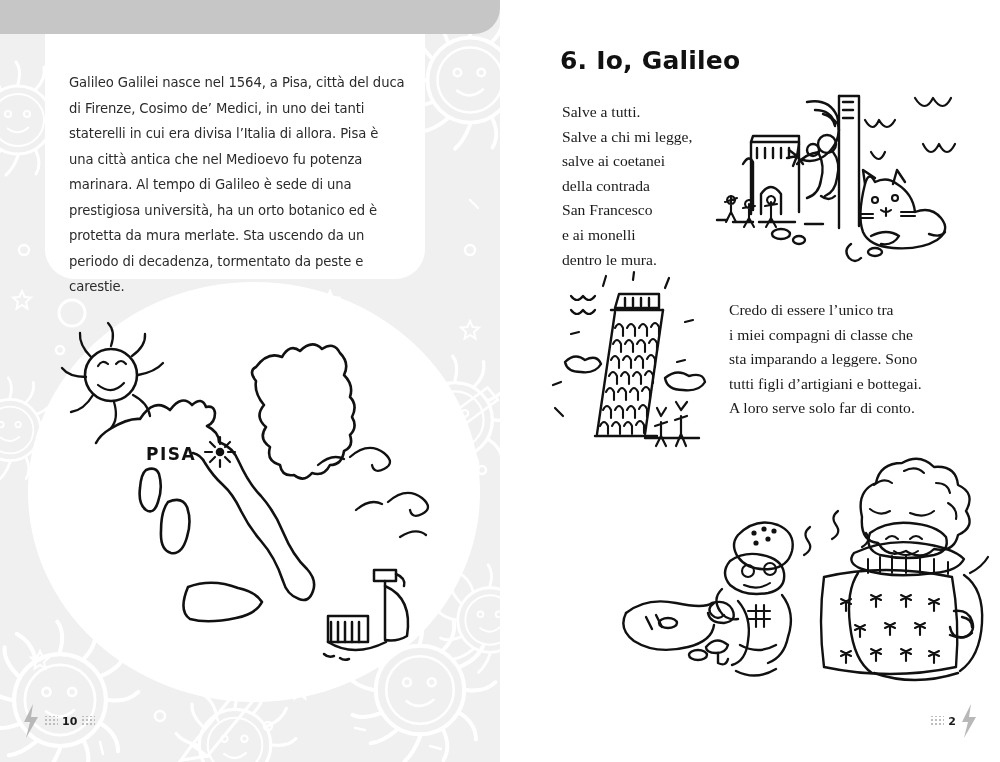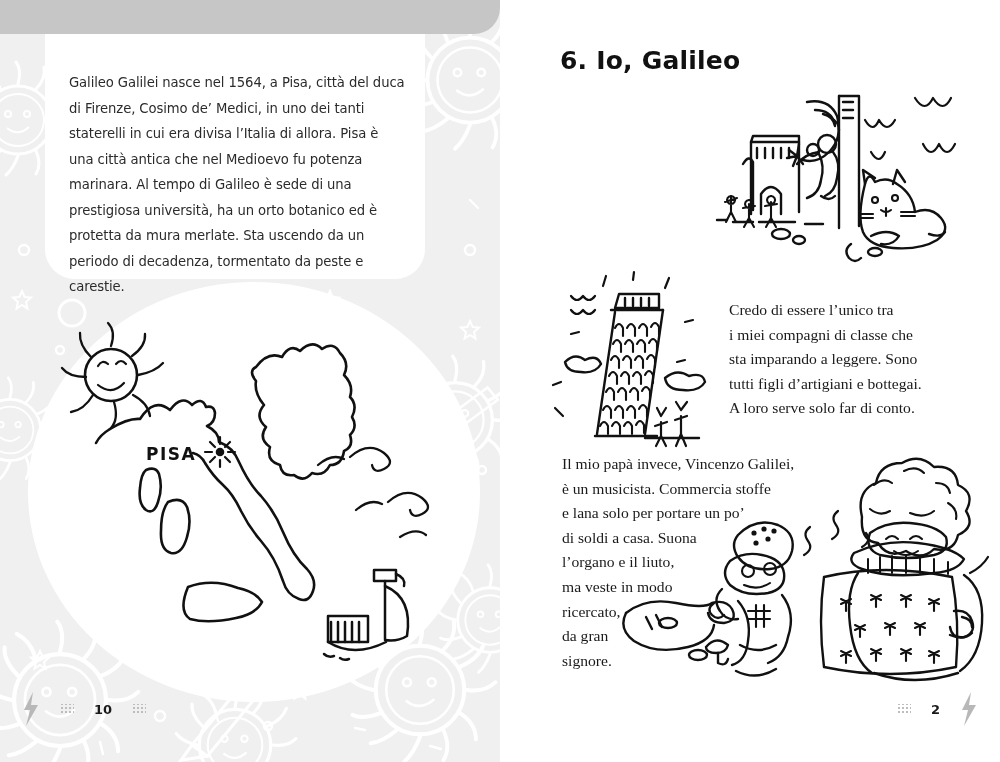--- a/index.html
+++ b/index.html
@@ -78,24 +78,24 @@
   .blk-credo{left:229px;top:298px;width:252px;}
   .blk-papa {left:62px;top:452px;width:330px;}
 
   .art{position:absolute;}
   .art-piazza{left:215px;top:92px;width:280px;height:175px;}
   .art-tower {left:45px;top:270px;width:180px;height:180px;}
   .art-family{left:118px;top:455px;width:380px;height:235px;}
 
   
   .folio{
-    position:absolute;bottom:36px;
-    display:flex;align-items:center;gap:20px;
+    position:absolute;bottom:24px;
+    display:flex;align-items:center;gap:4px;
     font-family:"DejaVu Sans", sans-serif;
-    font-weight:bold;font-size:13px;color:#1a1a1a;
+    font-weight:bold;font-size:11px;color:#1a1a1a;
   }
   .folio-left{left:22px;}
   .folio-right{right:22px;}
   .bolt{width:18px;height:34px;display:block;}
   .dots{
     display:inline-block;width:14px;height:10px;
     background-image:radial-gradient(#bdbdbd 1px, transparent 1px);
     background-size:4px 4px;background-position:0 6px;
   }
 </style>
@@ -286,36 +286,34 @@
       <span class="dots"></span>
       <span>10</span>
       <span class="dots"></span>
     </div>
   </div>
 
   <div class="page-right">
 
     <h1 class="chapter-title">6. Io, Galileo</h1>
 
+    <div class="body-col blk-salve">Salve a tutti.
+Salve a chi mi legge,
+salve ai coetanei
+della contrada
+San Francesco
+e ai monelli
+dentro le mura.</div>
 
     <div class="body-col blk-credo">Credo di essere l’unico tra
 i miei compagni di classe che
 sta imparando a leggere. Sono
 tutti figli d’artigiani e bottegai.
 A loro serve solo far di conto.</div>
 
-    <div class="body-col blk-papa">Il mio papà invece, Vincenzo Galilei,
-è un musicista. Commercia stoffe
-e lana solo per portare un po’
-di soldi a casa. Suona
-l’organo e il liuto,
-ma veste in modo
-ricercato,
-da gran
-signore.</div>
 
     <svg class="art art-piazza" viewBox="0 0 280 175">
       <g fill="none" stroke="#111111" stroke-width="2.4" stroke-linecap="round" stroke-linejoin="round">
 
         <path d="M38,44 h46 v6 h-48 z"></path>
         <path d="M36,50 v72"></path>
           <path d="M84,50 v70"></path>
         <path d="M42,56 v10 M50,56 v10 M58,56 v10 M66,56 v10 M74,56 v10"></path>
         <path d="M28,72 q6,-10 10,-2 v48"></path>
 

